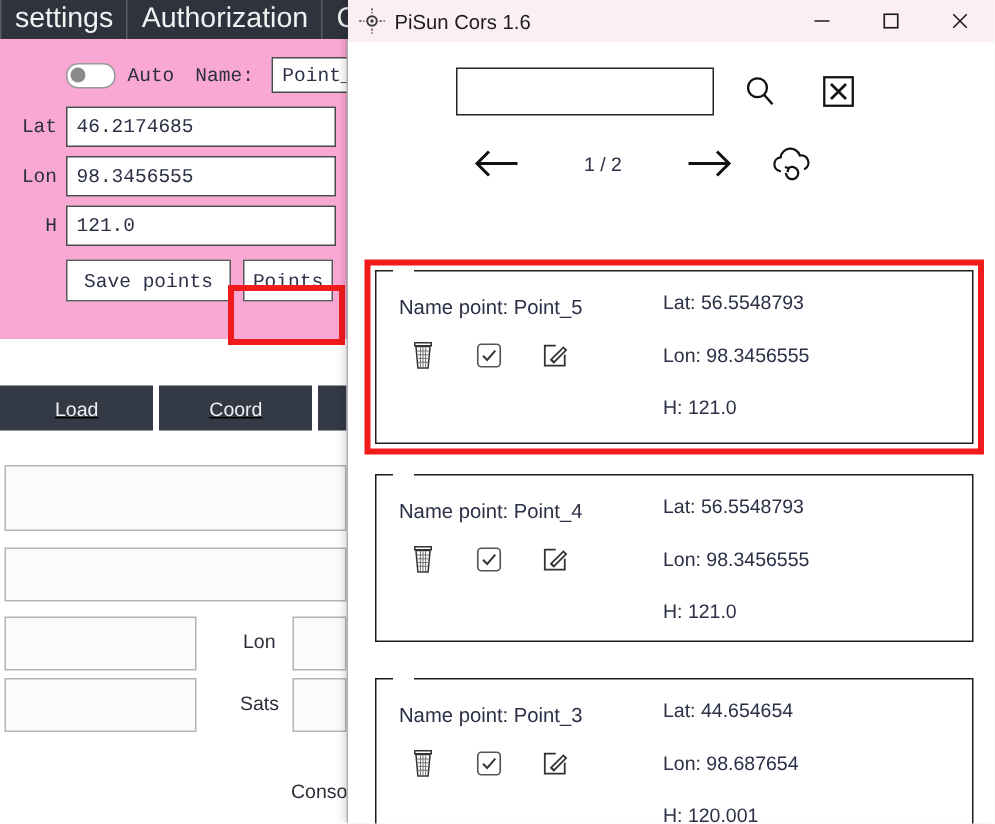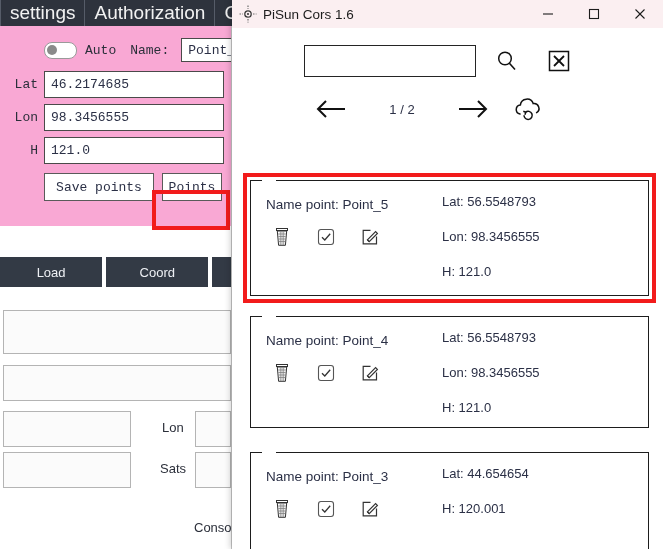--- a/index.html
+++ b/index.html
@@ -78,21 +78,21 @@
   }
   #btn-savepoints{width:110px;}
   #btn-points{width:60px;}
   .points-hl{
     position:absolute;left:152px;top:190px;width:78px;height:40px;
     border:4px solid #f21b1b;box-sizing:border-box;
   }
 
   .darkbar{
     position:absolute;left:0;top:257px;width:231px;height:30px;
-    display:flex;gap:4px;
+    display:flex;gap:4px;text-decoration:underline;
   }
   .darkbtn{
     background:#333a45;color:#eef0f4;font-size:13px;
     display:flex;align-items:center;justify-content:center;
     height:30px;box-sizing:border-box;
   }
   #btn-load{width:104px;}
   #btn-save{width:104px;}
   #btn-third{width:19px;}
 
@@ -501,19 +501,20 @@
             <svg width="20" height="20" viewBox="0 0 20 20">
               <path d="M16.5 9.5 V16.8 H3.2 V3.4 H10.5" fill="none" stroke="#333" stroke-width="1.2"></path>
               <path d="M7.4 12.8 L15.6 4.6 L17.4 6.4 L9.2 14.6 Z" fill="none" stroke="#333" stroke-width="1.2"></path>
               <line x1="7.4" y1="12.8" x2="9.2" y2="14.6" stroke="#333" stroke-width="1.2"></line>
             </svg>
           </span>
         </div>
       </div>
       <div class="card-values">
         <div class="cv">Lat: 44.654654</div>
+        <div class="cv">Lon: 98.687654</div>
         <div class="cv">H: 120.001</div>
       </div>
     </div>
 
     <div class="card-hl"></div>
   </div>
 </div>
 
 </body></html>

